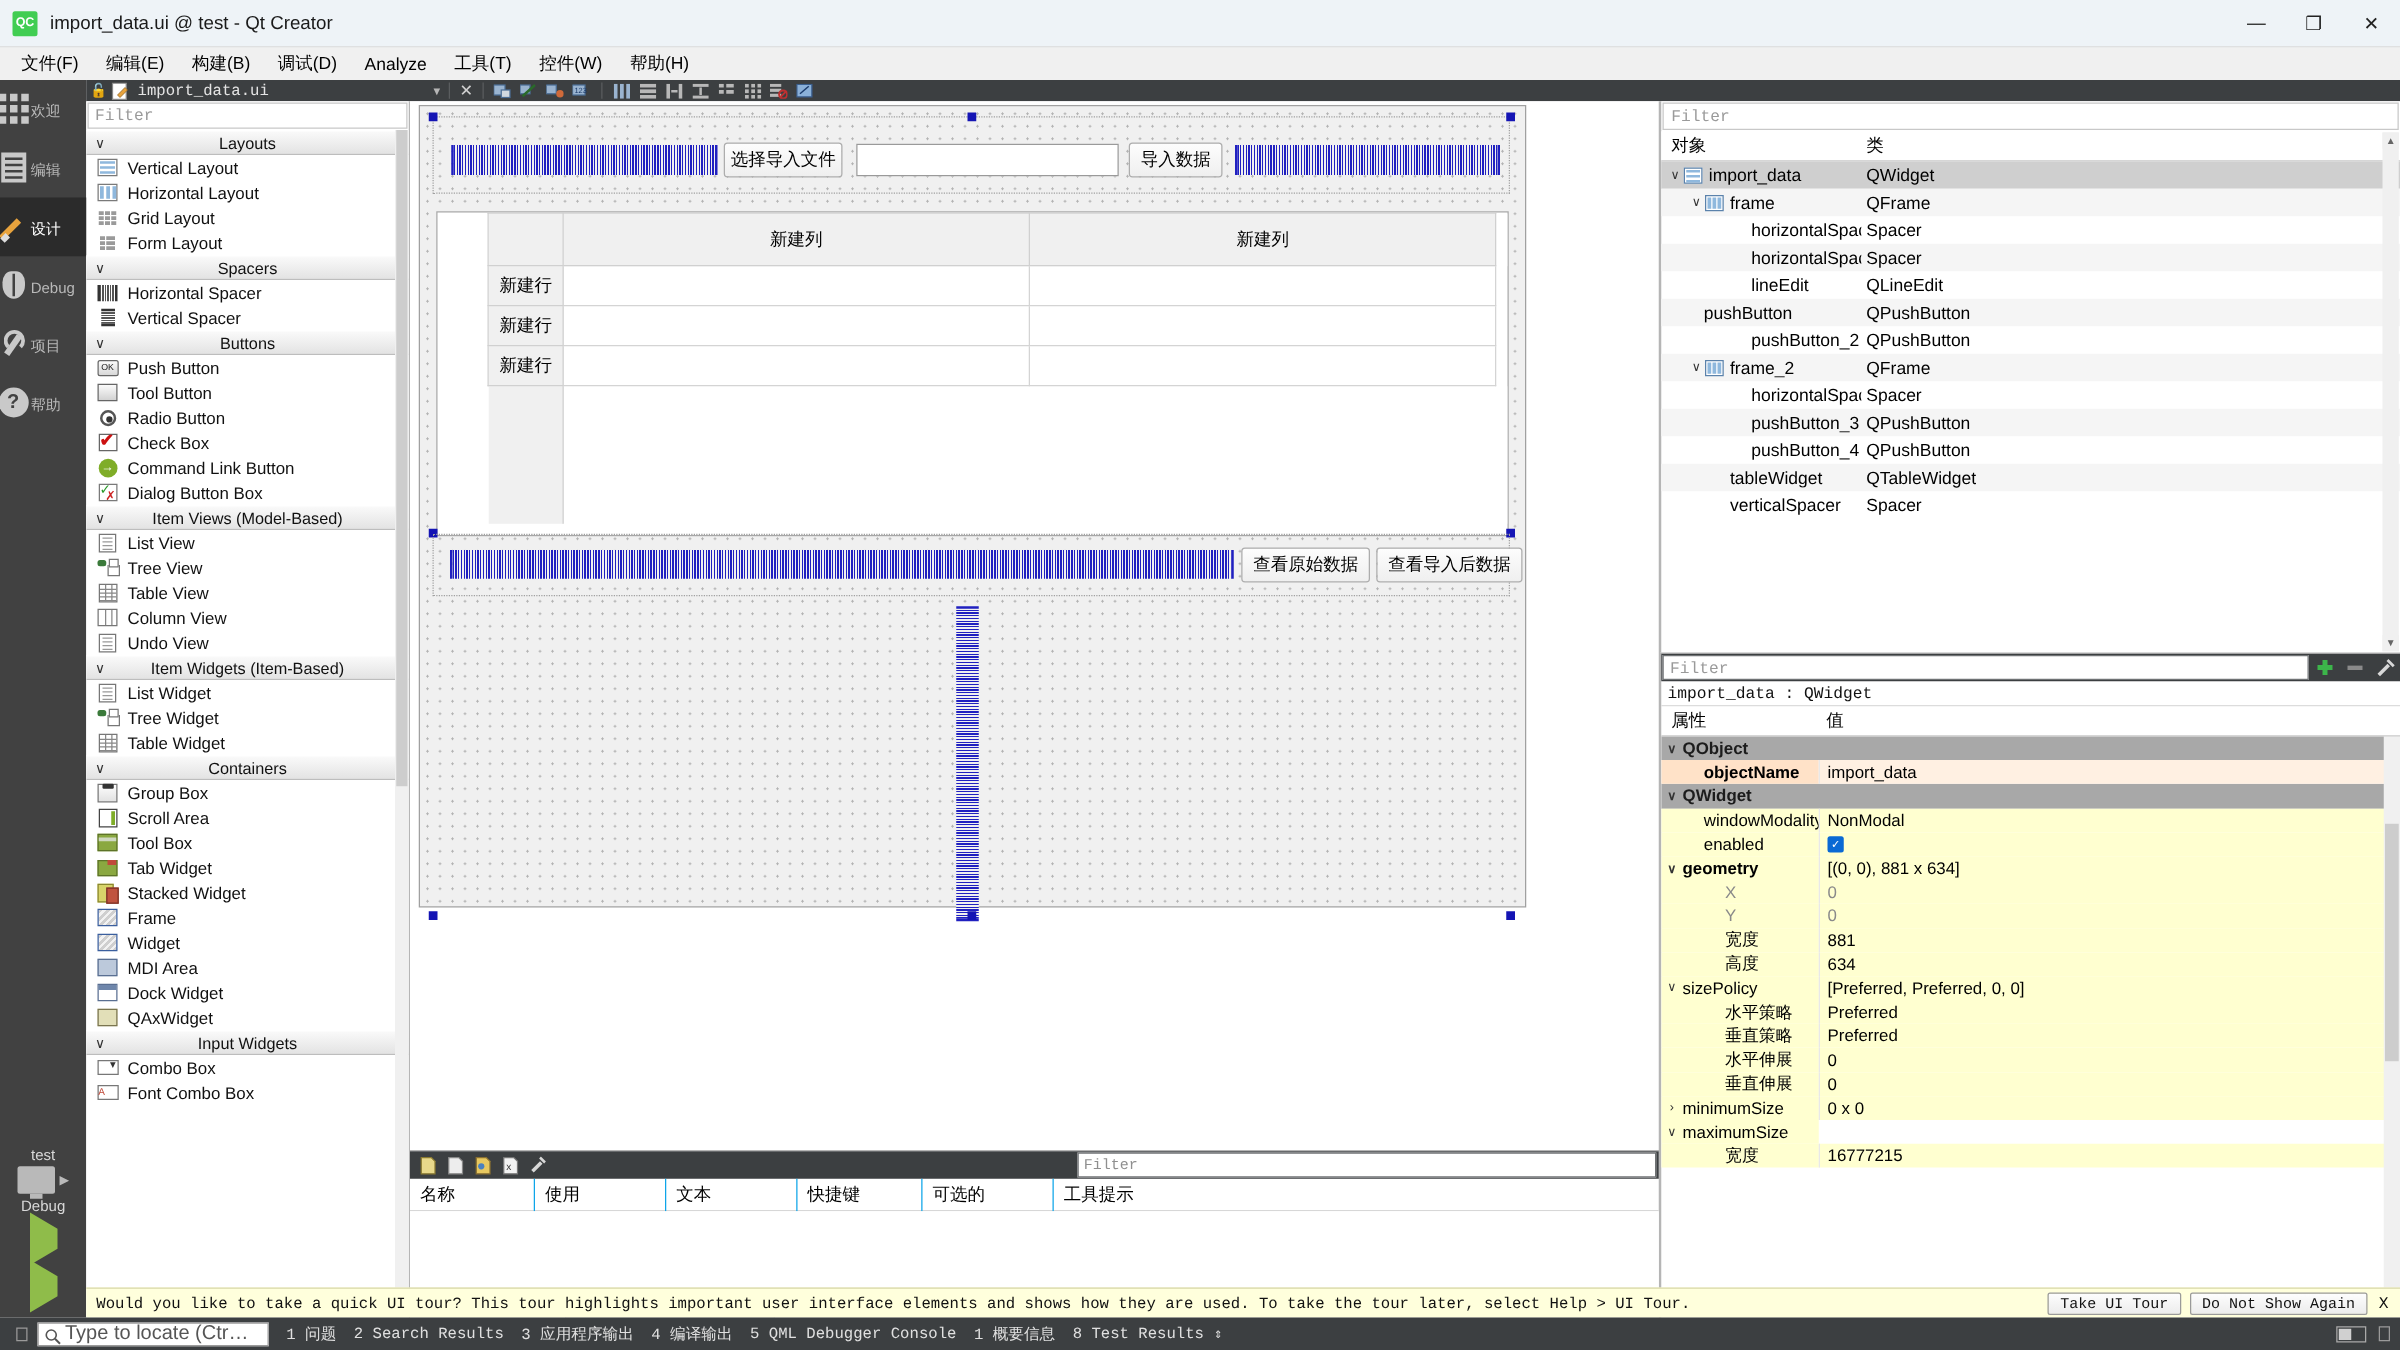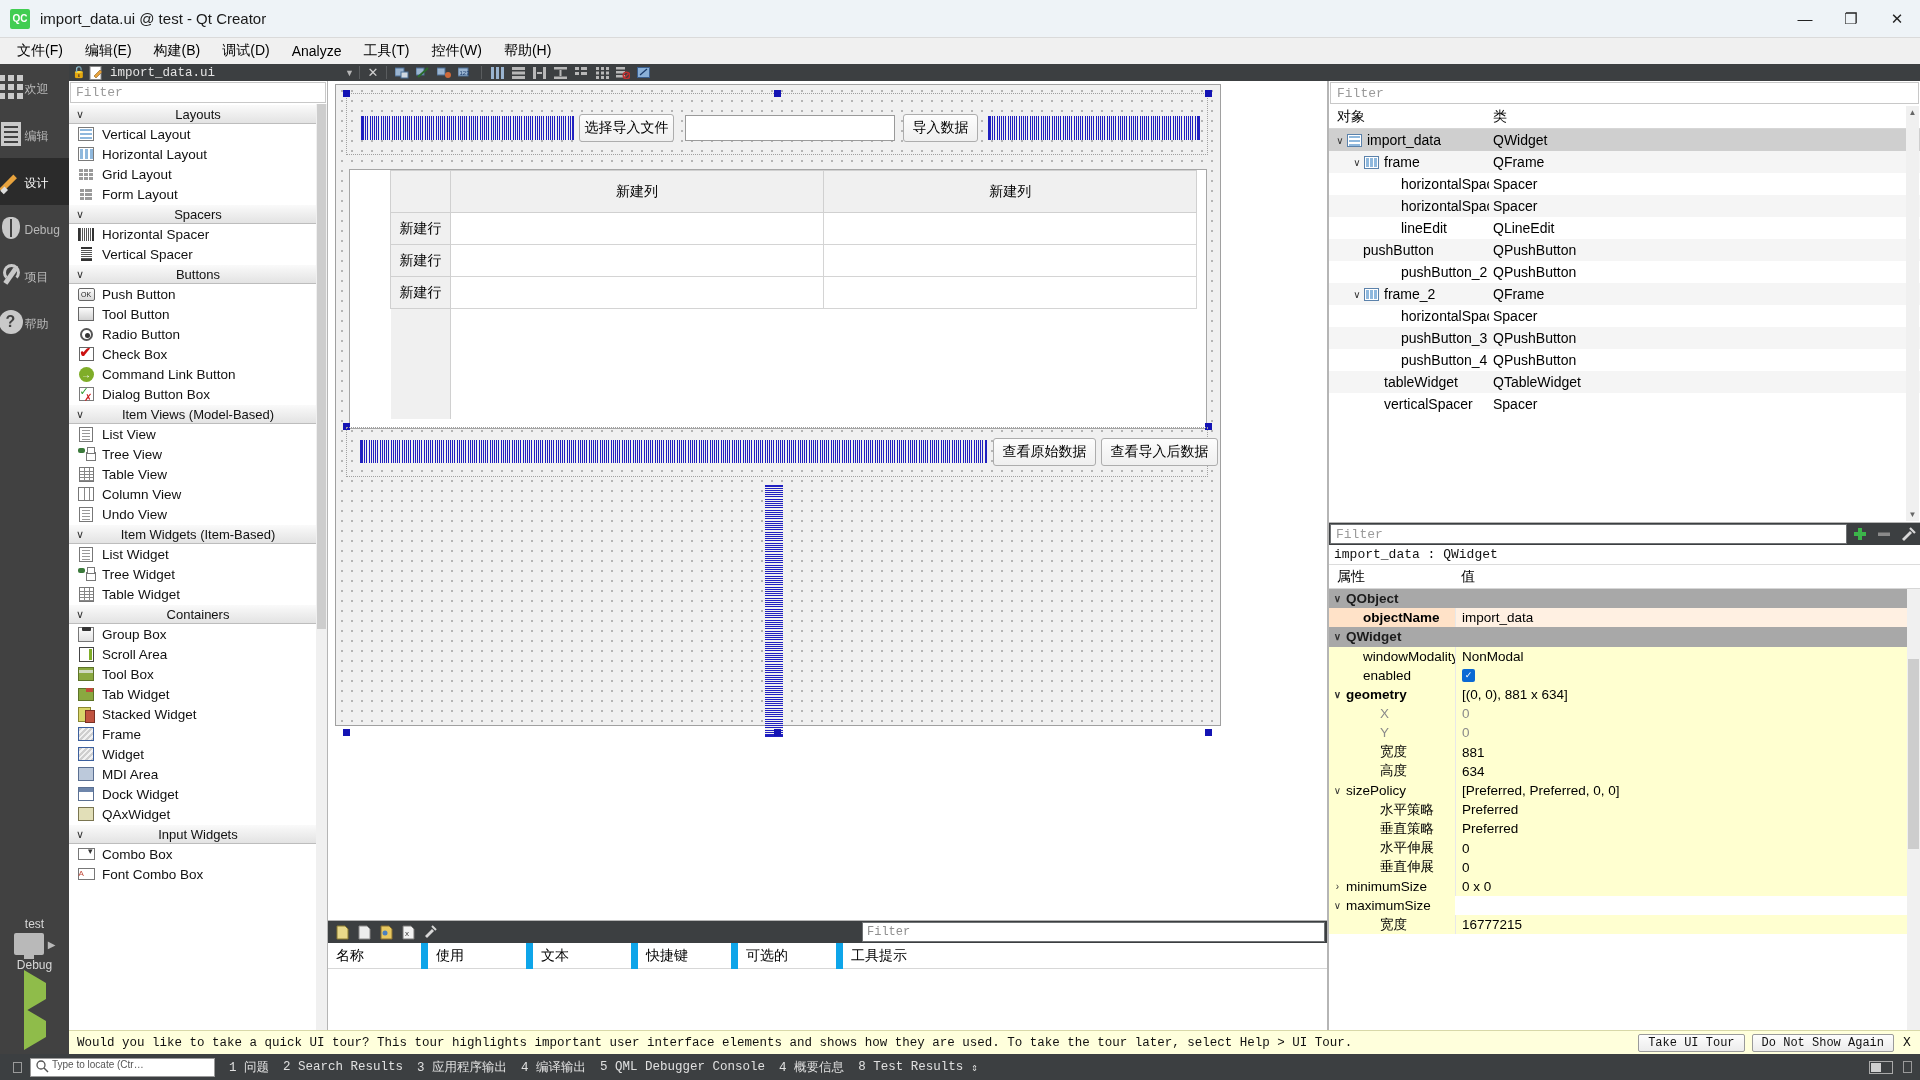--- a/index.html
+++ b/index.html
@@ -229,21 +229,21 @@
     display:flex; flex-direction:column;
   }
   .ap-toolbar { height:22px; background:#3c3f41; display:flex; align-items:center; padding-left:4px; }
   .ap-ico { width:20px;height:18px;display:flex;align-items:center;justify-content:center;margin-right:2px;}
   .ap-filter {
     margin-left:auto; width:auto; flex:1; max-width:none; height:20px; background:#fff; border:1px solid #6f7274;
     color:#8f8f8f; font-family:"Liberation Mono", monospace; font-size:12px; display:flex; align-items:center;
     padding-left:4px; margin-left:420px; margin-right:2px;
   }
   .ap-head { height:26px; display:flex; align-items:center; border-bottom:1px solid #d7d7d7; font-size:14px; }
-  .ap-col { padding-left:8px; border-right:7px solid #0ea5e9; height:26px; display:flex; align-items:center; }
+  .ap-col { padding-left:8px; border-right:1px solid #0ea5e9; height:26px; display:flex; align-items:center; }
   .ap-body { flex:1; background:#fff; position:relative; }
   .ap-tabs { height:24px; display:flex; align-items:flex-end; background:#f0f0f0; border-top:1px solid #cdcdcd; }
   .ap-tab {
     padding:3px 12px; font-family:"Liberation Mono", monospace; font-size:12.5px; color:#222;
     border:1px solid transparent;
   }
   .ap-tab.active { background:#fff; }
   .ap-tab.inactive { background:#e6e6e6; border:1px solid #cfcfcf; border-bottom:none; }
 
   
@@ -326,22 +326,22 @@
   .tour-x { width:26px; text-align:center; font-size:13px; }
 
   
   .statusbar {
     position:absolute; left:0; right:0; bottom:0; height:26px; background:#3c3f41;
     display:flex; align-items:center; color:#e0e0e0;
     font-family:"Liberation Mono", monospace; font-size:12.5px;
   }
   .sb-sq { width:9px;height:11px;border:1px solid #9a9a9a;margin-left:13px;margin-right:8px; }
   .sb-locate {
-    width:185px; height:19px; background:#fff; border:1px solid #9a9a9a; display:flex; align-items:flex-start;
-    color:#555; font-family:"Liberation Sans", sans-serif; font-size:10px; padding-left:4px;
+    width:185px; height:19px; background:#fff; border:1px solid #9a9a9a; display:flex; align-items:flex-end;
+    color:#555; font-family:"Liberation Sans", sans-serif; font-size:16px; padding-left:4px;
   }
   .sb-mag { width:14px;height:14px;margin-right:3px;position:relative; }
   .sb-item { margin-left:14px; white-space:nowrap; }
   .sb-right { margin-left:auto; display:flex; align-items:center; padding-right:8px; }
   .sb-prog { width:24px;height:13px;border:1px solid #aaa;position:relative;margin-right:10px; }
   .sb-prog::after{content:'';position:absolute;left:1px;top:1px;bottom:1px;width:10px;background:#d0d0d0;}
   .sb-sq2 { width:9px;height:12px;border:1px solid #9a9a9a; }
   .sb-arrows { margin-left:8px; font-size:11px; }
 </style>
 </head>
@@ -1230,21 +1230,21 @@
         <circle cx="6" cy="6" r="4" fill="none" stroke="#555" stroke-width="1.3"></circle>
         <path d="M9 9 L13 13" stroke="#555" stroke-width="1.5"></path>
       </svg>
       <span>Type to locate (Ctr…</span>
     </div>
     <div class="sb-item">1 问题</div>
     <div class="sb-item">2 Search Results</div>
     <div class="sb-item">3 应用程序输出</div>
     <div class="sb-item">4 编译输出</div>
     <div class="sb-item">5 QML Debugger Console</div>
-    <div class="sb-item">4 概要信息</div>
+    <div class="sb-item">1 概要信息</div>
     <div class="sb-item">8 Test Results</div>
     <div class="sb-arrows">⇕</div>
     <div class="sb-right">
       <div class="sb-prog"></div>
       <div class="sb-sq2"></div>
     </div>
   </div>
 
 </div>
 

